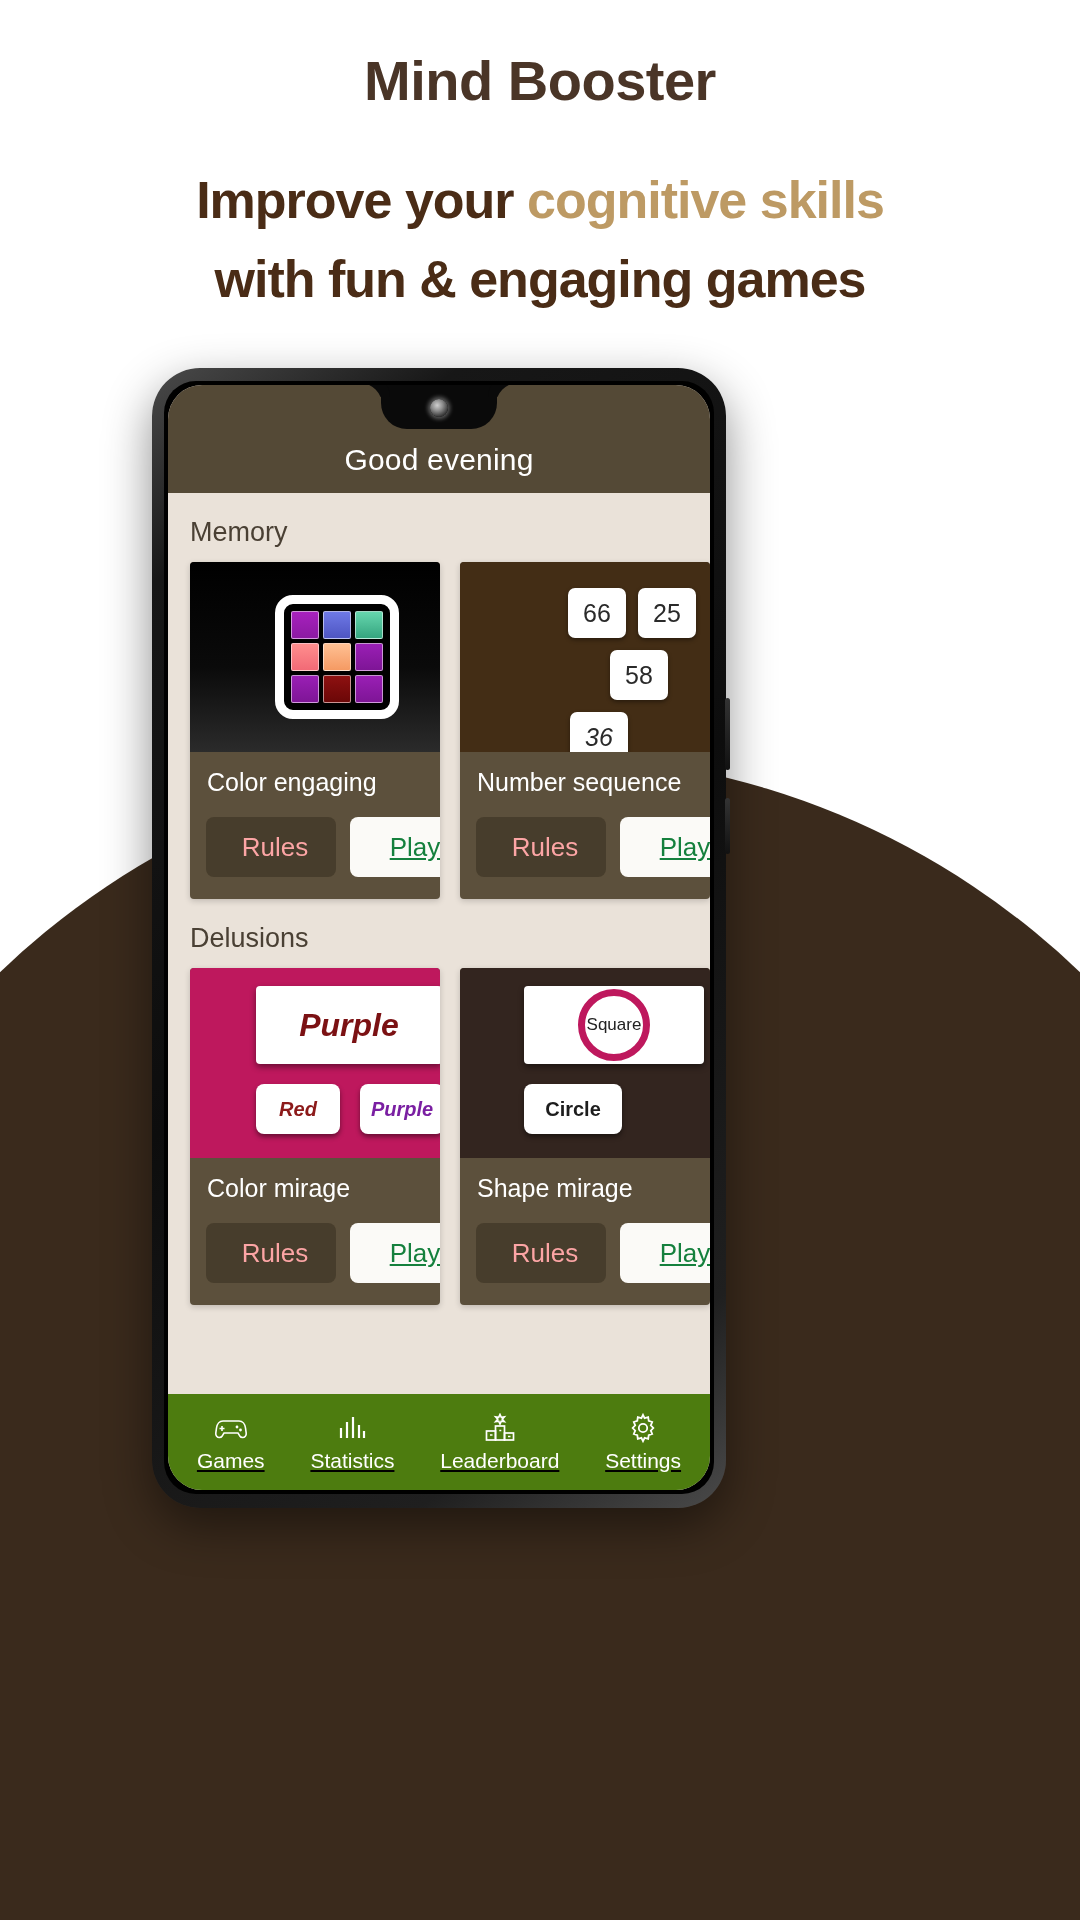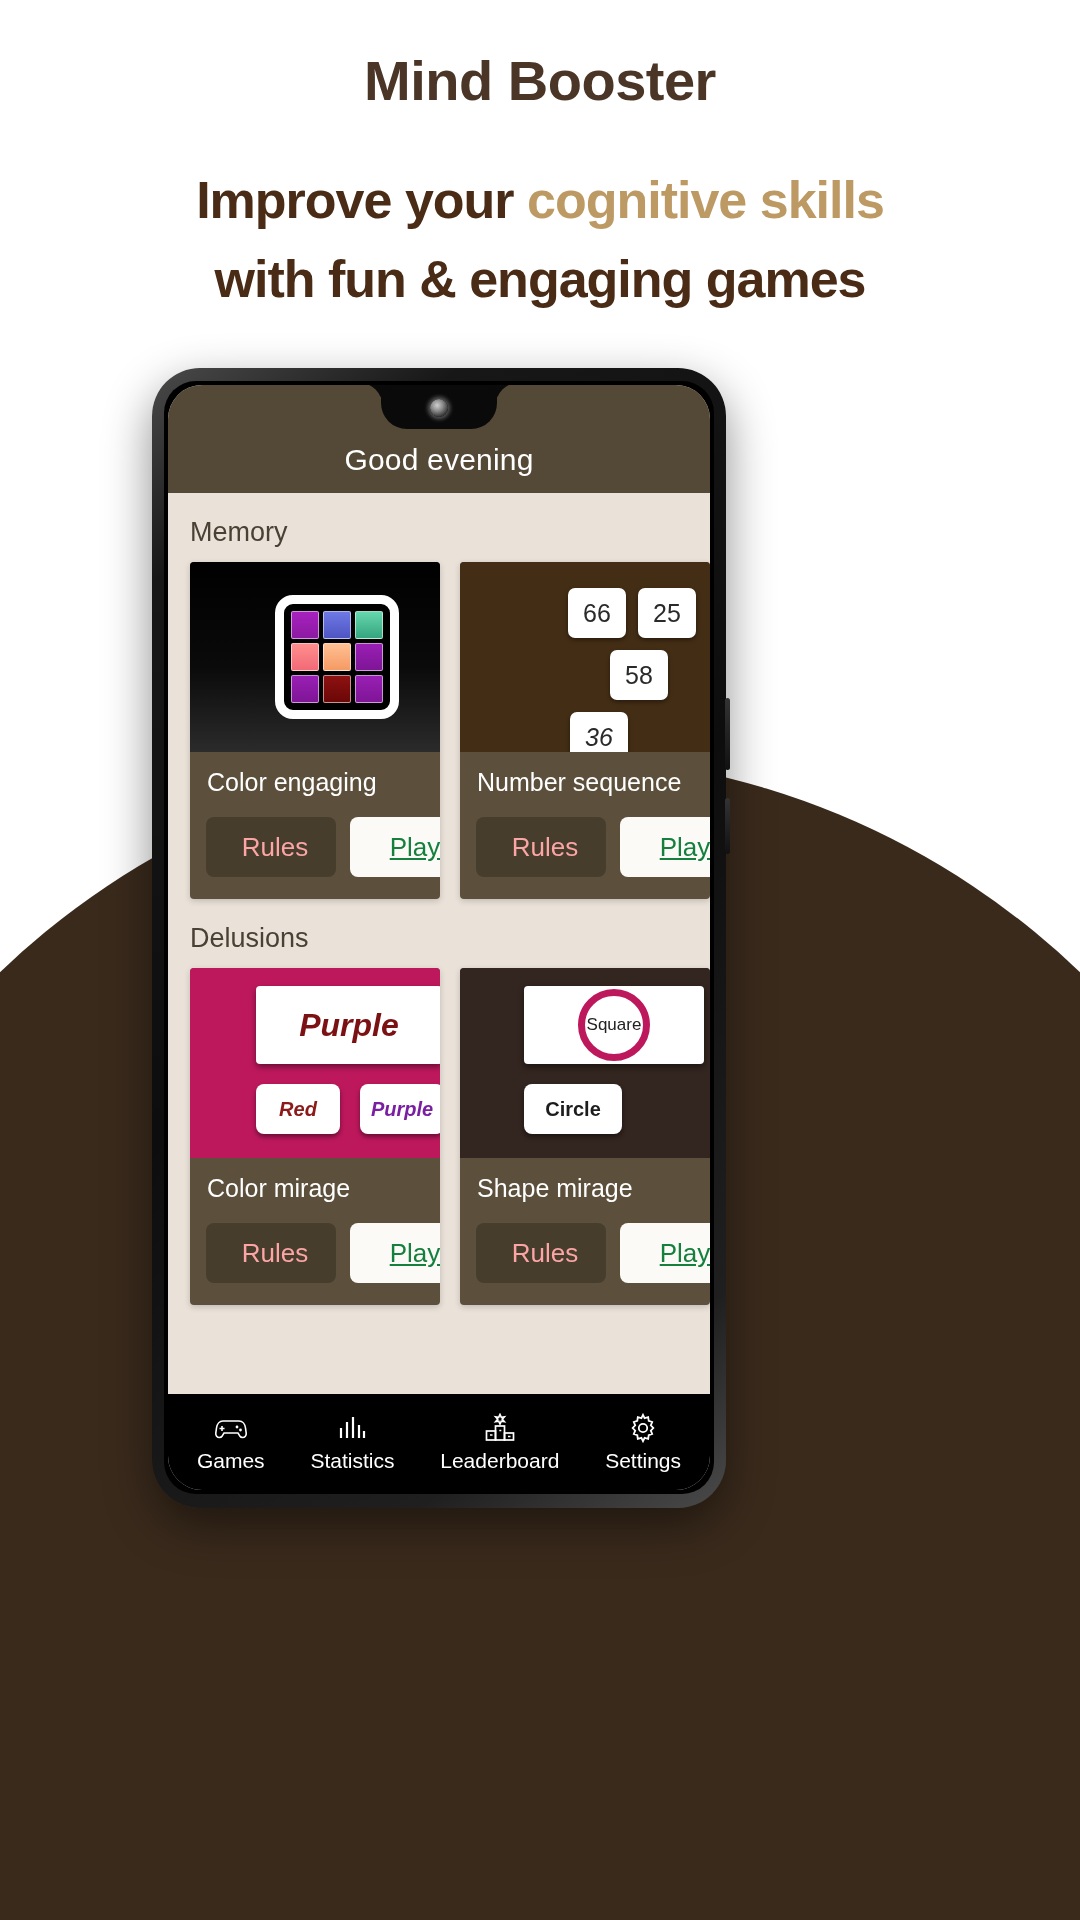--- a/index.html
+++ b/index.html
@@ -333,25 +333,26 @@
     justify-content: center;
     font-size: 20px;
     font-weight: bold;
     color: #1d1d1d;
     box-shadow: 0 3px 5px rgba(0,0,0,0.45);
   }
 
   
   .bottom-nav {
     flex: 0 0 96px;
-    background: #000000;
+    background: #4d7c0f;
     display: flex;
     align-items: center;
     justify-content: space-around;
     padding: 2px 6px;
+    text-decoration: underline;
   }
   .nav-item {
     display: flex;
     flex-direction: column;
     align-items: center;
     gap: 4px;
     color: #FFFFFF;
     cursor: pointer;
   }
   .nav-icon { height: 34px; display: flex; align-items: center; justify-content: center; }

